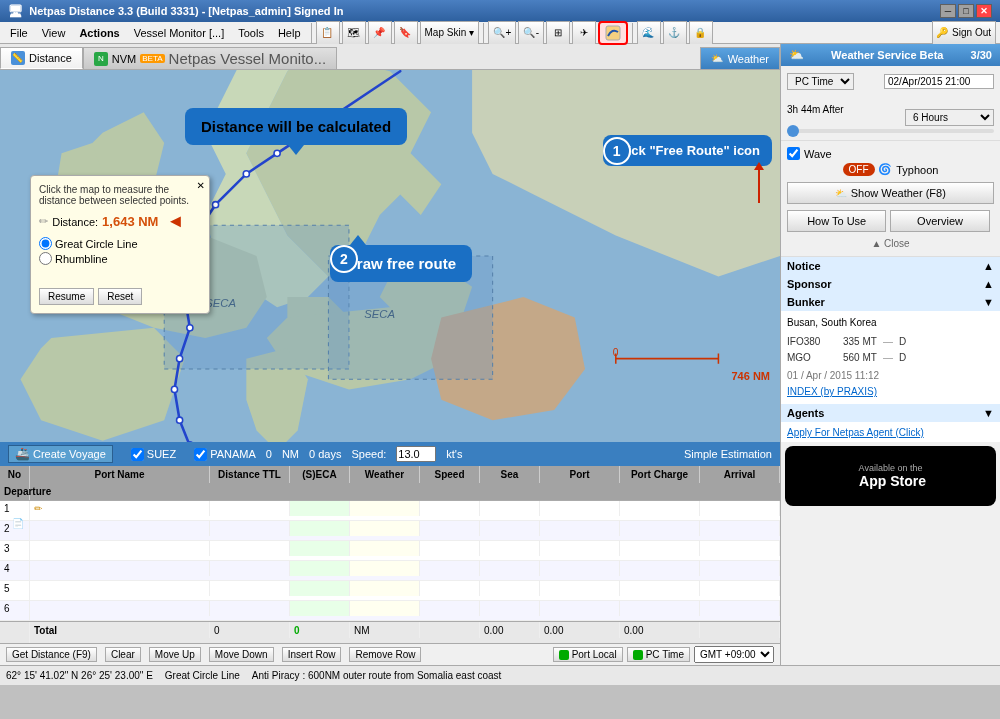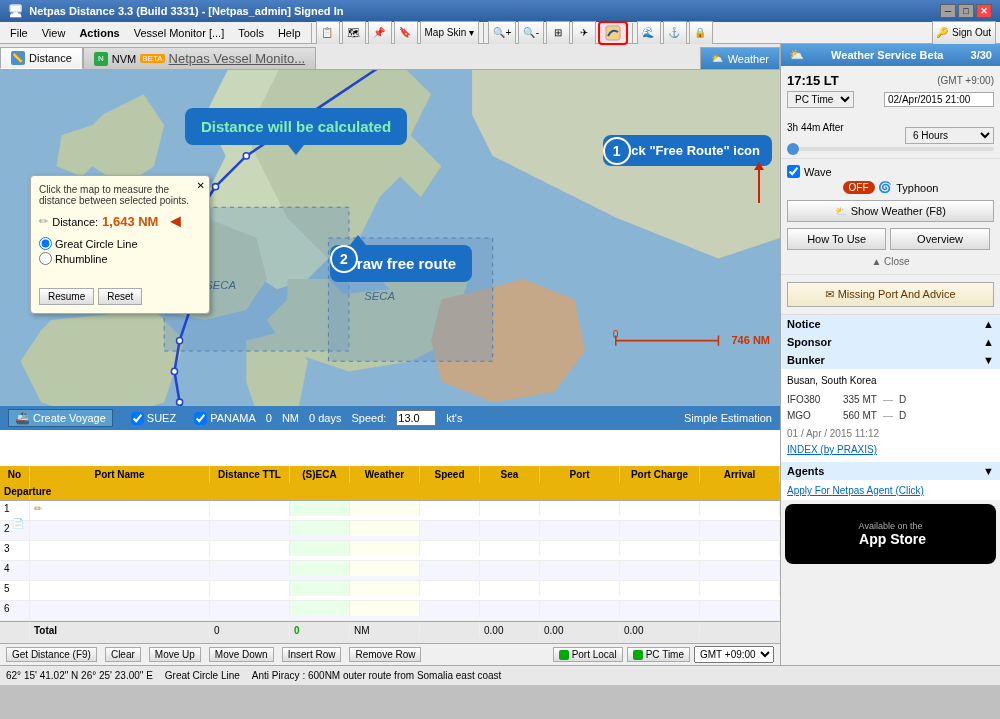--- a/index.html
+++ b/index.html
@@ -59,21 +59,21 @@
     
     .bottom-area { display: flex; flex-direction: column; }
     
     
     .voyage-bar { background: #3a7fc0; color: white; height: 24px; display: flex; align-items: center; padding: 0 8px; gap: 10px; font-size: 11px; }
     .voyage-bar-btn { background: #5a9fd0; border: 1px solid #2a5f90; padding: 1px 6px; color: white; cursor: pointer; font-size: 11px; }
     .checkbox-label { display: flex; align-items: center; gap: 3px; margin-left: 8px; }
     
     
     .route-table { background: white; }
-    .table-header { display: grid; grid-template-columns: 30px 1fr 80px 60px 70px 60px 60px 80px 80px 80px; background: #eab308; border-bottom: 1px solid #aaa; margin-top: 36px; }
+    .table-header { display: grid; grid-template-columns: 30px 1fr 80px 60px 70px 60px 60px 80px 80px 80px; background: #a3a3a3; border-bottom: 1px solid #aaa; }
     .th { padding: 3px 4px; font-size: 10px; font-weight: bold; border-right: 1px solid #ccc; text-align: center; }
     .table-body { }
     .table-row { display: grid; grid-template-columns: 30px 1fr 80px 60px 70px 60px 60px 80px 80px 80px; border-bottom: 1px solid #eee; height: 20px; }
     .table-row:nth-child(even) { background: #f5f5ff; }
     .td { padding: 2px 4px; font-size: 10px; border-right: 1px solid #eee; display: flex; align-items: center; }
     .td.green { background: #e8ffe8; }
     .td.yellow { background: #fffff0; }
     
     
     .total-row { background: #e8e8e8; display: grid; grid-template-columns: 30px 1fr 80px 60px 70px 60px 60px 80px 80px 80px; border-top: 1px solid #aaa; height: 22px; }
@@ -190,21 +190,21 @@
           <span style="color:white; font-size:9px;">📏</span>
         </div>
         <span>Distance</span>
       </div>
       <div class="tab">
         <div class="tab-icon" style="background:#28a745;">
           <span style="color:white; font-size:8px;">N</span>
         </div>
         <span>NVM</span>
         <span class="nvm-badge">BETA</span>
-        <span style="font-size:13px; color:#555;text-decoration:underline;">Netpas Vessel Monito...</span>
+        <span style="font-size:15px; color:#555;">Netpas Vessel Monito...</span>
       </div>
       <div class="tab weather-tab" style="margin-left:auto;">
         <span style="font-size:10px;">⛅</span>
         <span>Weather</span>
       </div>
     </div>
 
     <div class="map-area">
 
       <svg class="map-svg" viewBox="0 0 760 400" preserveAspectRatio="xMidYMid slice">
@@ -260,21 +260,21 @@
         <text x="597" y="297" font-size="10" fill="#cc3300">0</text>
 
         <text x="200" y="250" font-size="11" fill="#446688" font-style="italic">SECA</text>
         <text x="355" y="260" font-size="11" fill="#446688" font-style="italic">SECA</text>
       </svg>
 
       <div class="nm-label">746 NM</div>
 
       <div style="position:absolute; top:38px; left:185px; display:flex; align-items:flex-start; gap:4px;">
         <div class="step-badge">3</div>
-        <div class="callout" style="position:relative; background:#1a6fc4; color:#86efac; border-radius:8px; padding:10px 16px; font-size:15px; font-weight:bold;">
+        <div class="callout" style="position:relative; background:#1a6fc4; color:#000000; border-radius:8px; padding:10px 16px; font-size:15px; font-weight:bold;">
           <span>Distance will be calculated</span>
           <div style="position:absolute; left:50%; bottom:-10px; transform:translateX(-50%); width:0; height:0; border-left:8px solid transparent; border-right:8px solid transparent; border-top:10px solid #1a6fc4;"></div>
         </div>
       </div>
 
       <div style="position:absolute; top:65px; right:8px; display:flex; flex-direction:column; align-items:flex-end; gap:2px;">
         <div style="display:flex; align-items:center; gap:4px;">
           <div class="callout" style="position:relative; background:#1a6fc4; color:white; border-radius:8px; padding:8px 12px; font-size:13px; font-weight:bold;">
             <span>Click "Free Route" icon</span>
           </div>
@@ -490,24 +490,20 @@
 
   <div class="right-panel">
     <div class="weather-header">
       <span style="font-size:12px;">⛅</span>
       <span>Weather Service Beta</span>
       <span>3/30</span>
     </div>
 
     <div class="weather-section">
       <div class="weather-row">
-        <span style="font-size:13px; font-weight:bold;">17:15 LT</span>
-        <span style="font-size:10px; color:#555;">(GMT +9:00)</span>
-      </div>
-      <div class="weather-row">
         <select class="weather-select">
           <option>PC Time</option>
         </select>
         <input type="text" class="weather-input" value="02/Apr/2015 21:00" style="">
       </div>
       <div class="weather-row">
         <span style="font-size:10px;">3h 44m After</span>
         <select class="weather-select" style="width:89px;margin-top:16px;">
           <option>6 Hours</option>
         </select>
@@ -536,23 +532,20 @@
       </button>
       <div class="btn-row">
         <button class="how-to-btn">How To Use</button>
         <button class="how-to-btn">Overview</button>
       </div>
       <div class="close-section">
         <span>▲  Close</span>
       </div>
     </div>
 
-    <div class="weather-section">
-      <button class="missing-port-btn">✉ Missing Port And Advice</button>
-    </div>
 
     <div class="section-header">
       <span>Notice</span>
       <span>▲</span>
     </div>
 
     <div class="section-header">
       <span>Sponsor</span>
       <span>▲</span>
     </div>

